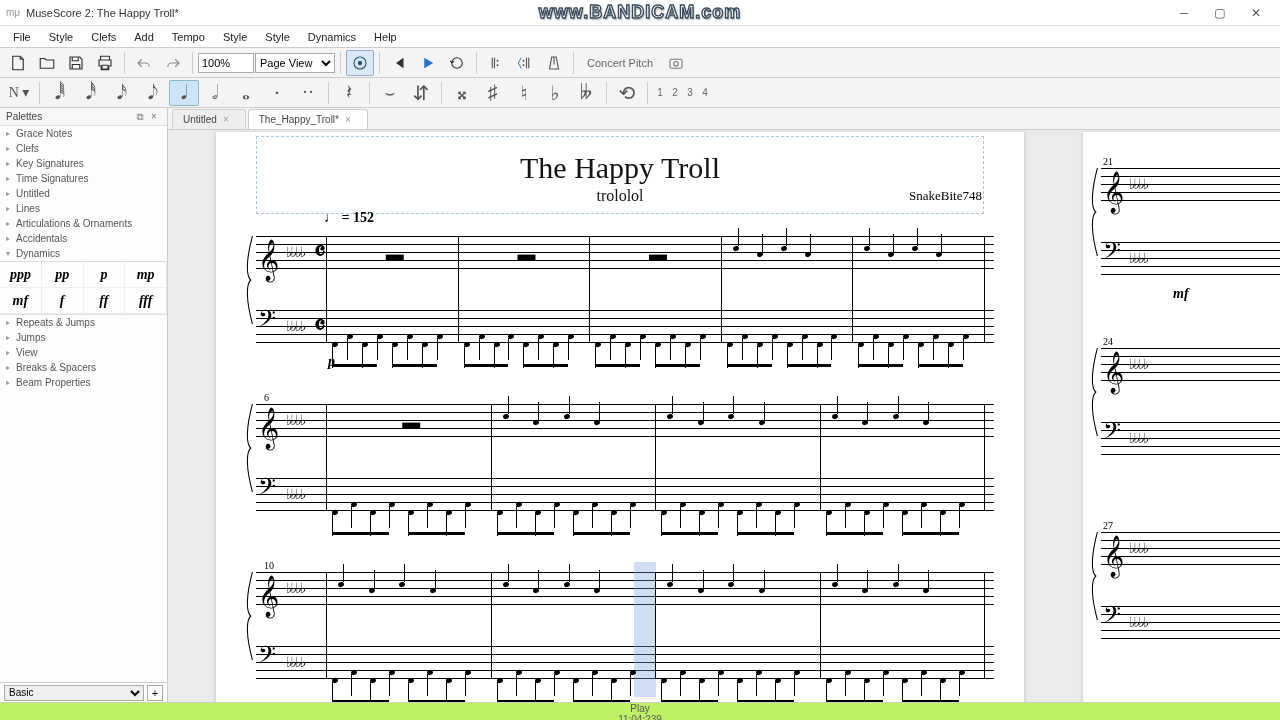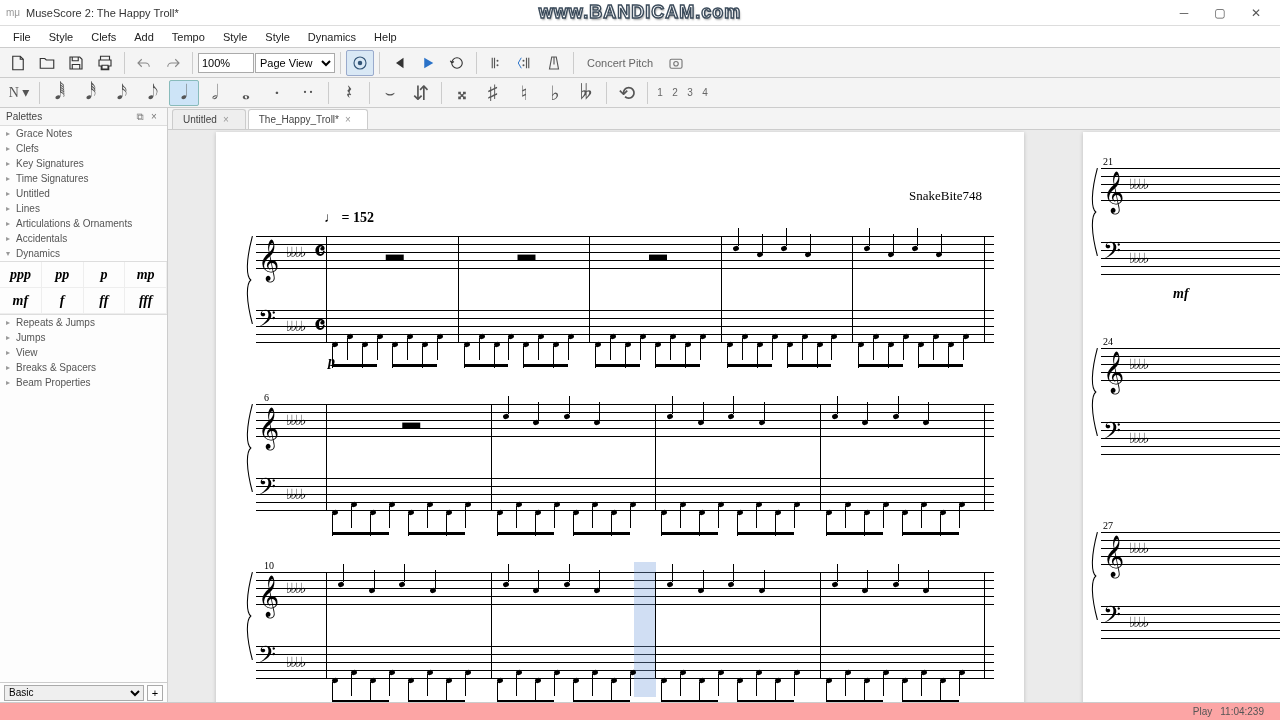--- a/index.html
+++ b/index.html
@@ -47,21 +47,21 @@
 .ssub { font-family: "Times New Roman", serif; font-size: 16px; color: #111; margin-top: 2px; }
 .composer { position: absolute; right: 42px; top: 56px; font-family: "Times New Roman", serif; font-size: 13px; }
 .tempo { position: absolute; left: 108px; top: 78px; font-family: "Times New Roman", serif; font-size: 14px; font-weight: bold; }
 .system { position: absolute; left: 40px; right: 30px; }
 .staff { position: relative; height: 34px; }
 .staff .l { position: absolute; left: 0; right: 0; height: 1px; background: #000; }
 .brace { position: absolute; left: -10px; top: 0; bottom: 0; width: 8px; }
 .barnum { position: absolute; font-family: "Times New Roman", serif; font-size: 10px; }
 .dynmark { position: absolute; font-family: "Times New Roman", serif; font-style: italic; font-weight: bold; font-size: 14px; }
 .sel-region { position: absolute; background: rgba(120,160,220,0.35); }
-.statusbar { height: 18px; background: #fca5a5; border-top: 1px solid #ccc; display: flex; align-items: center; font-size: 10px; color: #555; padding: 0 16px; }
+.statusbar { height: 18px; background: #bef264; border-top: 1px solid #ccc; display: flex; align-items: center; font-size: 10px; color: #555; padding: 0 6px; flex-direction: column; }
 .statusbar .sp { flex: 1; }
 .watermark { position: absolute; left: 50%; top: 2px; transform: translateX(-50%); font-family: Arial, sans-serif; font-size: 18px; font-weight: 900; color: #fff; -webkit-text-stroke: 1.4px #3a4a5a; letter-spacing: 1px; text-shadow: 1px 2px 2px rgba(0,0,0,0.35); z-index: 50; pointer-events: none; }
 .clef { position: absolute; font-size: 36px; font-family: serif; line-height: 0; }
 .keysig { position: absolute; font-size: 14px; font-family: serif; letter-spacing: -2px; }
 .timesig { position: absolute; font-size: 26px; font-family: "Times New Roman", serif; font-weight: bold; line-height: 0; }
 .nhead { width: 6px; height: 5px; background: #000; border-radius: 50%; transform: rotate(-20deg); position: absolute; }
 .stem { width: 1px; background: #000; position: absolute; }
 .beam { height: 3px; background: #000; position: absolute; }
 .rest { position: absolute; font-size: 18px; font-family: serif; }
 </style>
@@ -301,20 +301,24 @@
           <span class="tx">×</span>
         </div>
       <div class="tab active">
           <span>The_Happy_Troll*</span>
           <span class="tx">×</span>
         </div>
     </div>
     <div class="scorearea">
 
       <div class="page page1">
+        <div class="scorehead">
+          <div class="stitle">The Happy Troll</div>
+          <div class="ssub">trololol</div>
+        </div>
         <div class="composer">SnakeBite748</div>
         <div class="tempo">♩ = 152</div>
 
         <div class="system" style="top:104px">
           <svg class="brace" viewBox="0 0 10 110">
               <path d="M8 0 C0 30 0 50 6 55 C0 60 0 80 8 110" fill="none" stroke="#000" stroke-width="1.3"></path>
             </svg>
           <div class="staff">
             <div class="l" style="top:0"></div>
               <div class="l" style="top:8px"></div>

